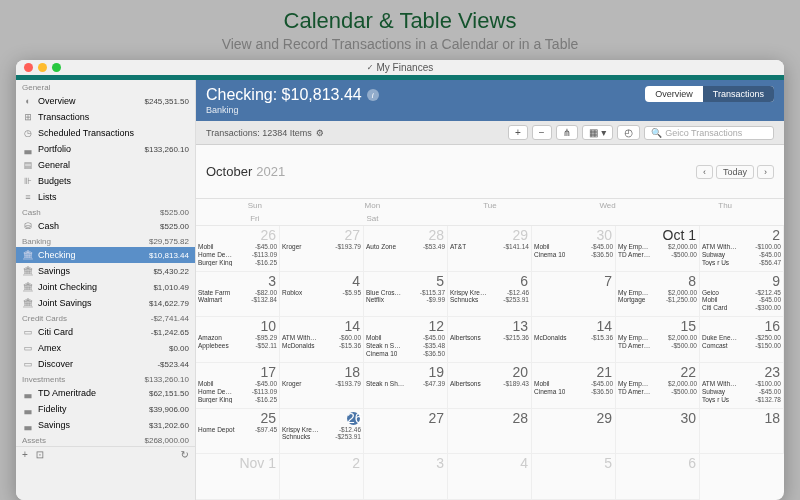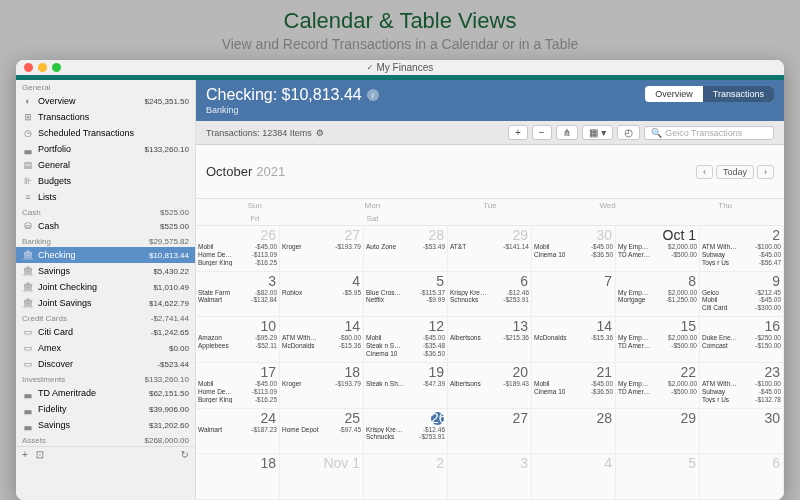--- a/index.html
+++ b/index.html
@@ -525,27 +525,20 @@
             <div class="tx">
               <span class="n">Subway</span>
               <span class="a">-$45.00</span>
             </div>
             <div class="tx">
               <span class="n">Toys r Us</span>
               <span class="a">-$132.78</span>
             </div>
           </div>
           <div class="cell">
-            <div class="dn">24</div>
-            <div class="tx">
-              <span class="n">Walmart</span>
-              <span class="a">-$187.23</span>
-            </div>
-          </div>
-          <div class="cell">
             <div class="dn">25</div>
             <div class="tx">
               <span class="n">Home Depot</span>
               <span class="a">-$97.45</span>
             </div>
           </div>
           <div class="cell">
             <div class="dn today"><span>26</span></div>
             <div class="tx">
               <span class="n">Krispy Kre…</span>

